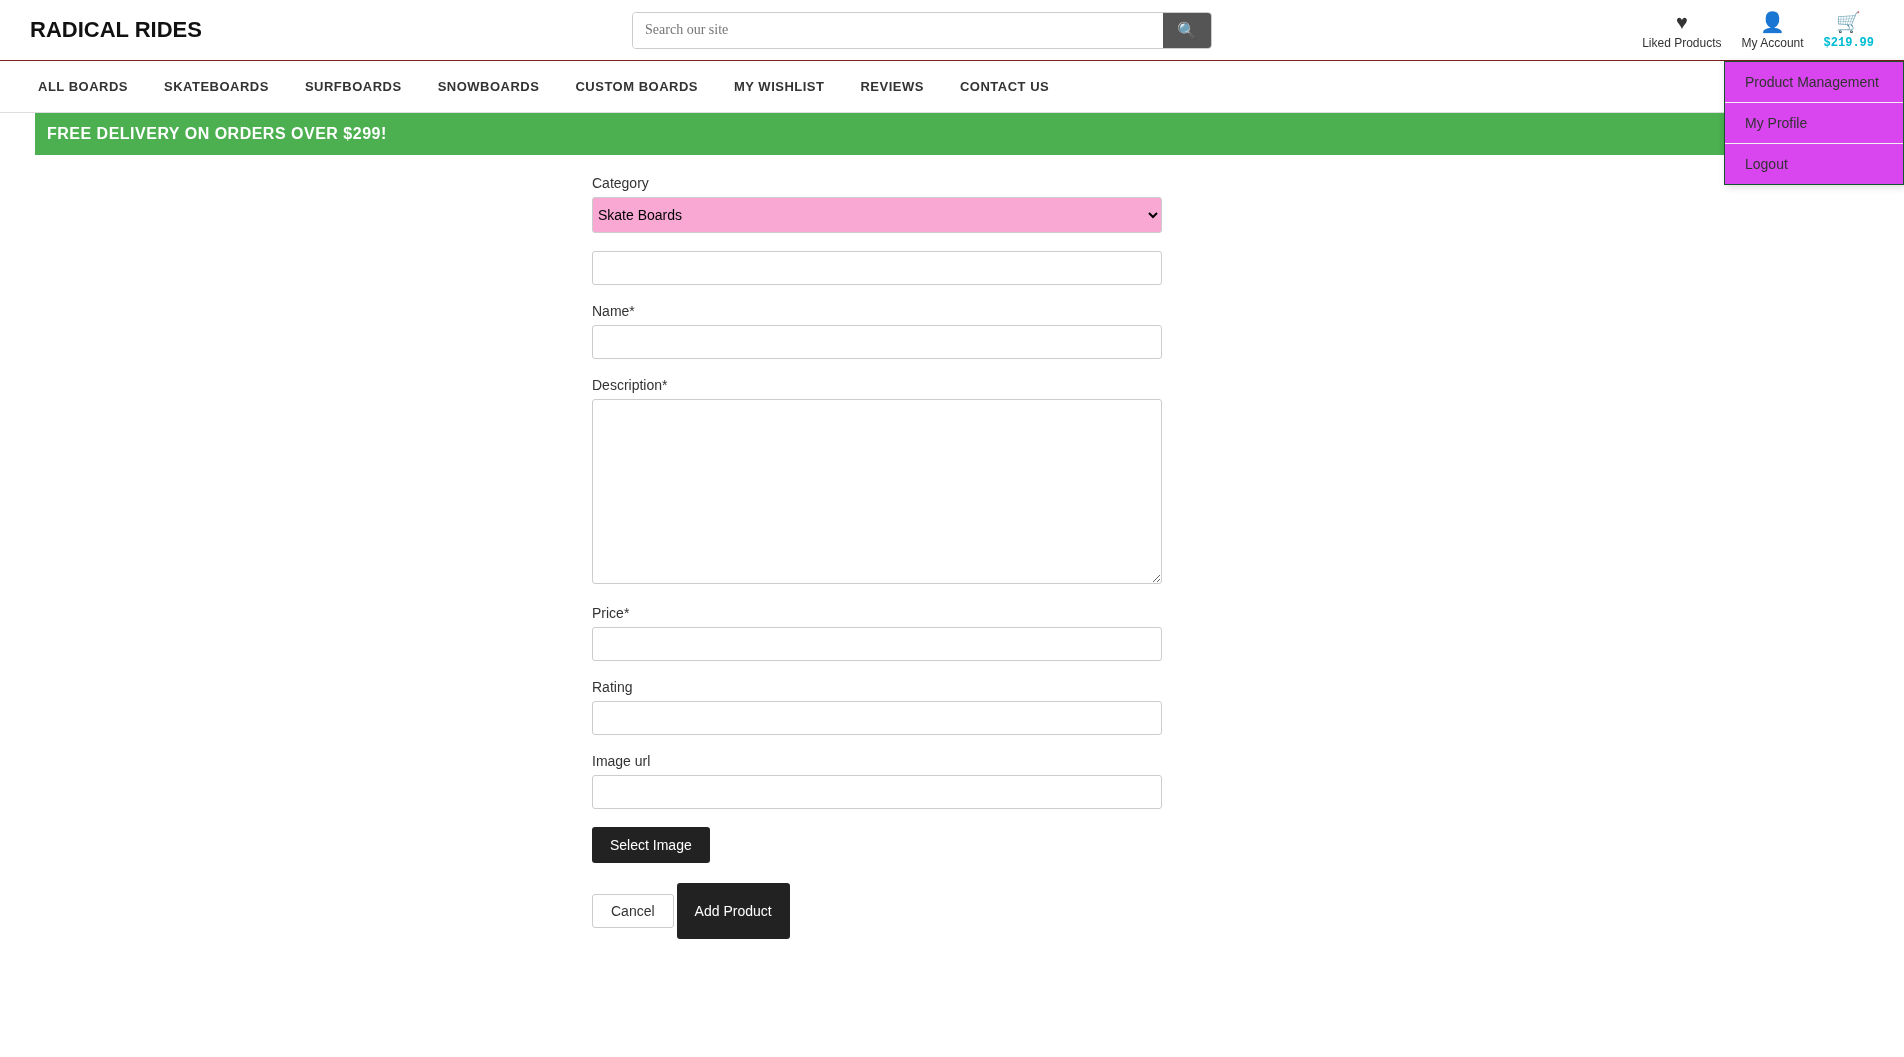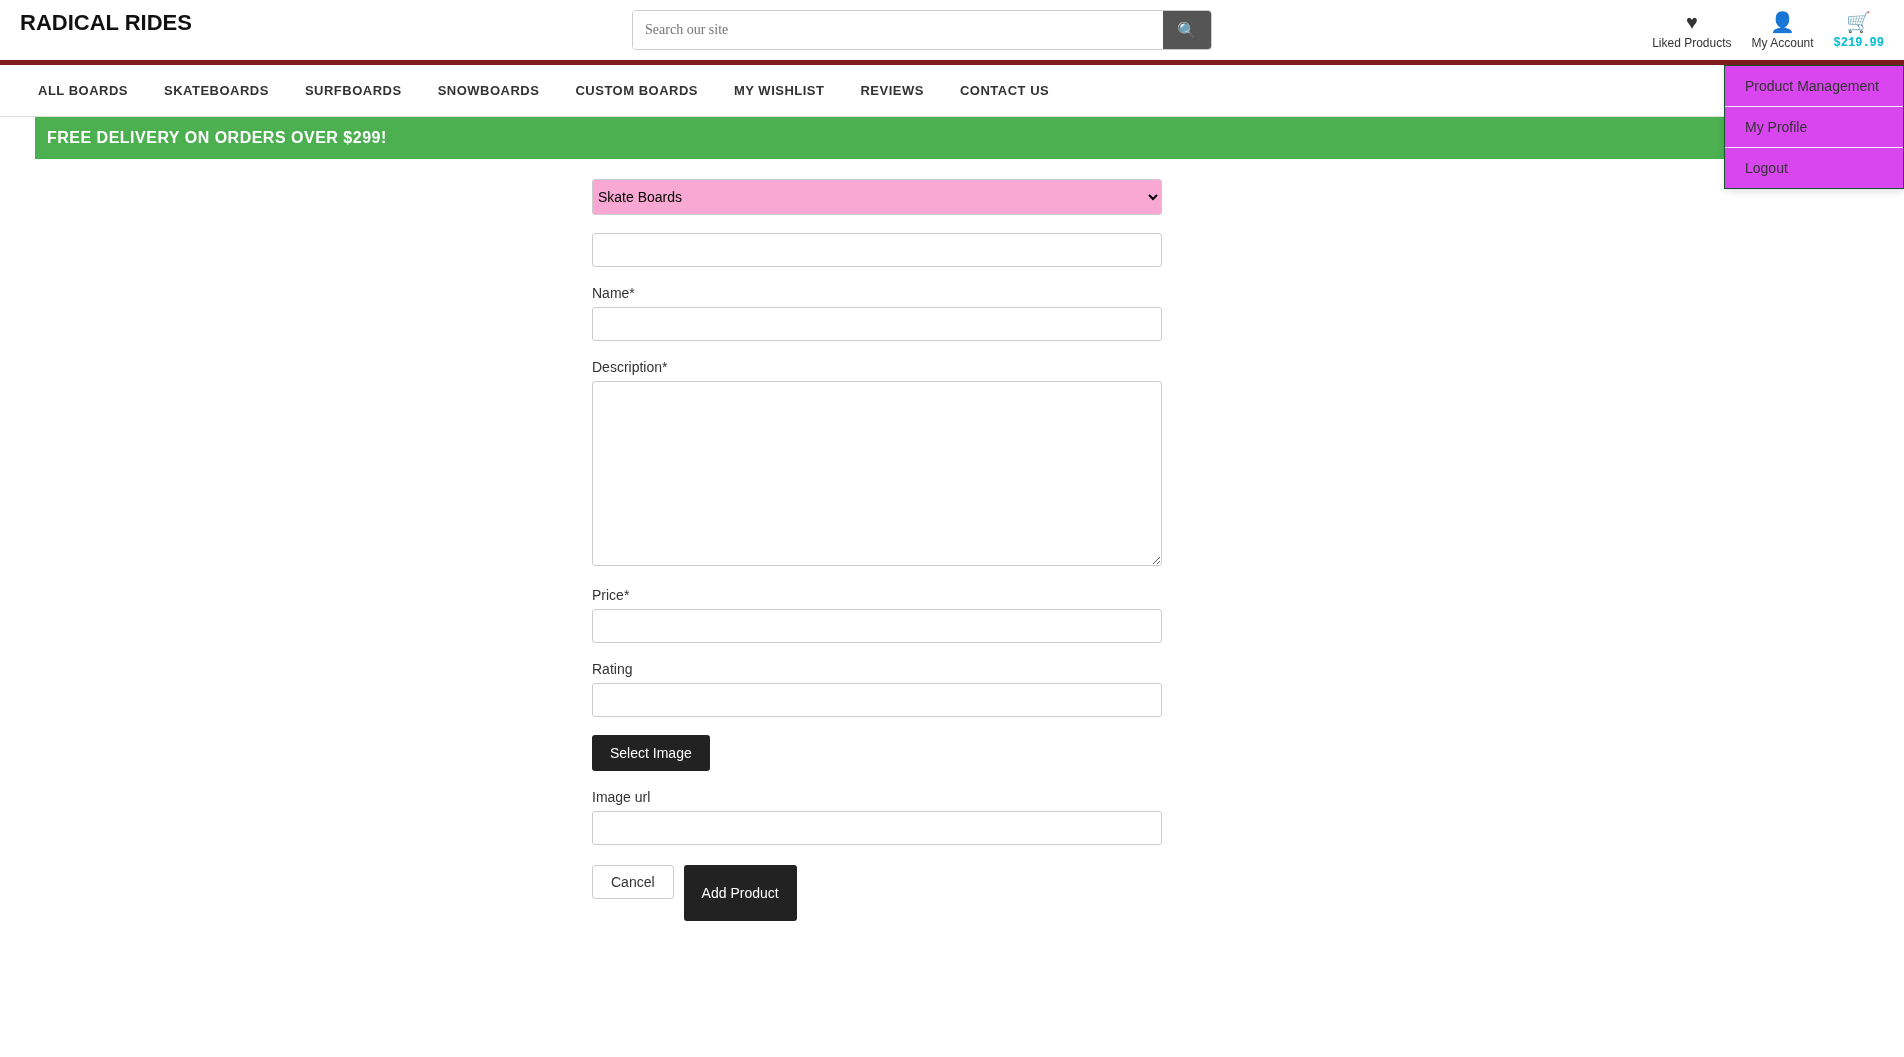--- a/index.html
+++ b/index.html
@@ -1,22 +1,23 @@
 <!DOCTYPE html>
 <html><head>
   <meta charset="utf-8">
   <style>
     * { box-sizing: border-box; margin: 0; padding: 0; }
     body { font-family: Arial, sans-serif; font-size: 14px; color: #333; background: #fff; }
 
     
     .header {
       display: flex;
-      padding: 10px 20px;
-      border-bottom: 5px solid #7f1d1d;
+      align-items: center;
+      padding: 10px 30px;
+      border-bottom: 1px solid #7f1d1d;
       position: relative;
     }
     .logo {
       font-size: 22px;
       font-weight: bold;
       color: #111;
       text-decoration: none;
       white-space: nowrap;
       margin-right: 20px;
     }
@@ -205,23 +206,23 @@
       background: #222;
       color: #fff;
       border: none;
       padding: 20px 18px;
       font-size: 14px;
       cursor: pointer;
       border-radius: 3px;
     }
     .form-action-row {
       display: flex;
-      gap: 10px;
+      gap: 3px;
       margin-top: 20px;
-      align-items: flex-start;
+      align-items: center;
     }
   </style>
 </head>
 <body>
 
 <header class="header">
   <a class="logo">RADICAL RIDES</a>
   <div class="search-container">
     <div class="search-wrapper">
       <input class="search-input" type="text" placeholder="Search our site" style="">
@@ -261,20 +262,21 @@
   </div>
 </nav>
 
 <div class="promo-banner">FREE DELIVERY ON ORDERS OVER $299!</div>
 
 <div class="sidebar-indicator"></div>
 
 <div class="form-container">
 
   <div class="form-group">
+    <label class="form-label">Category</label>
     <select class="form-select">
       <option>Skate Boards</option>
       <option>Surfboards</option>
       <option>Snowboards</option>
     </select>
   </div>
 
   <div class="form-group">
     <input class="form-input" type="text" style="">
   </div>
@@ -293,26 +295,26 @@
     <label class="form-label">Price*</label>
     <input class="form-input" type="text" style="">
   </div>
 
   <div class="form-group">
     <label class="form-label">Rating</label>
     <input class="form-input" type="text" style="">
   </div>
 
   <div class="form-group">
+    <label class="form-label">Image url</label>
+    <input class="form-input" type="text" style="">
+  </div>
+
+  <div class="form-group">
     <button class="btn-select-image">Select Image</button>
-  </div>
-
-  <div class="form-group">
-    <label class="form-label">Image url</label>
-    <input class="form-input" type="text" style="">
   </div>
 
   <div class="form-action-row">
     <button class="btn-cancel">Cancel</button>
     <button class="btn-add-product">Add Product</button>
   </div>
 
 </div>
 
 </body></html>

